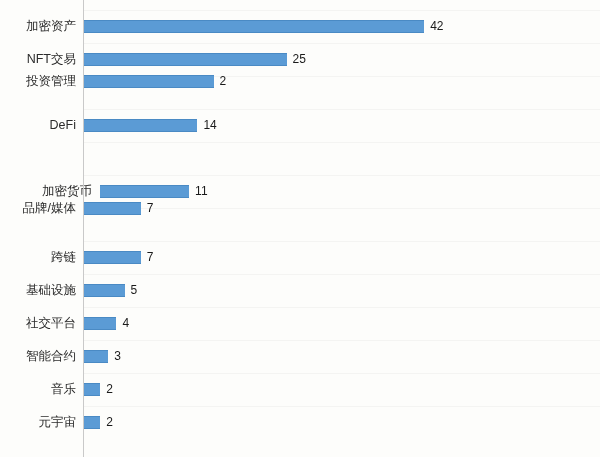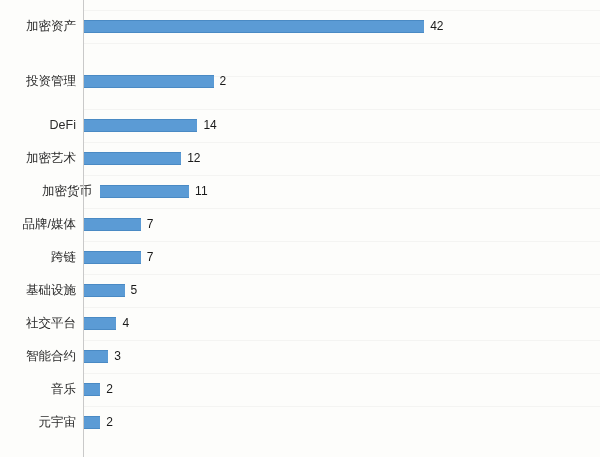--- a/index.html
+++ b/index.html
@@ -81,46 +81,46 @@
       <div class="row" style="top: -23px;">
         <div class="cat-label">游戏</div>
       </div>
       <div class="row-sep" style="top: 10px;"></div>
       <div class="row" style="top: 10px;">
         <div class="cat-label">加密资产</div>
         <div class="bar" style="width: 340.2px; background: rgb(91, 155, 213);"></div>
         <div class="val-label" style="left: 430.2px;">42</div>
       </div>
       <div class="row-sep" style="top: 43px;"></div>
+      <div class="row" style="top: 43px;">
+        <div class="cat-label">NFT交易</div>
+        <div class="bar" style="width: 202.5px; background: rgb(91, 155, 213);"></div>
+        <div class="val-label" style="left: 292.5px;">25</div>
+      </div>
       <div class="row-sep" style="top: 76px;"></div>
       <div class="row" style="top: 65px;">
         <div class="cat-label">投资管理</div>
         <div class="bar" style="width: 129.6px; background: rgb(91, 155, 213);"></div>
         <div class="val-label" style="left: 219.6px;">2</div>
       </div>
       <div class="row-sep" style="top: 109px;"></div>
       <div class="row" style="top: 109px;">
         <div class="cat-label">DeFi</div>
         <div class="bar" style="width: 113.4px; background: rgb(91, 155, 213);"></div>
         <div class="val-label" style="left: 203.4px;">14</div>
       </div>
       <div class="row-sep" style="top: 142px;"></div>
-      <div class="row" style="top: 142px;">
-        <div class="cat-label">加密艺术</div>
-        <div class="bar" style="width: 97.2px; background: rgb(91, 155, 213);"></div>
-        <div class="val-label" style="left: 187.2px;">12</div>
-      </div>
       <div class="row-sep" style="top: 175px;"></div>
       <div class="row" style="top: 175px; margin-left: 16px;">
         <div class="cat-label">加密货币</div>
         <div class="bar" style="width: 89.1px; background: rgb(91, 155, 213);"></div>
         <div class="val-label" style="left: 179.1px;">11</div>
       </div>
       <div class="row-sep" style="top: 208px;"></div>
-      <div class="row" style="top: 208px;">
+      <div class="row" style="top: 192px;">
         <div class="cat-label">品牌/媒体</div>
         <div class="bar" style="width: 56.7px; background: rgb(91, 155, 213);"></div>
         <div class="val-label" style="left: 146.7px;">7</div>
       </div>
       <div class="row-sep" style="top: 241px;"></div>
       <div class="row" style="top: 241px;">
         <div class="cat-label">跨链</div>
         <div class="bar" style="width: 56.7px; background: rgb(91, 155, 213);"></div>
         <div class="val-label" style="left: 146.7px;">7</div>
       </div>

